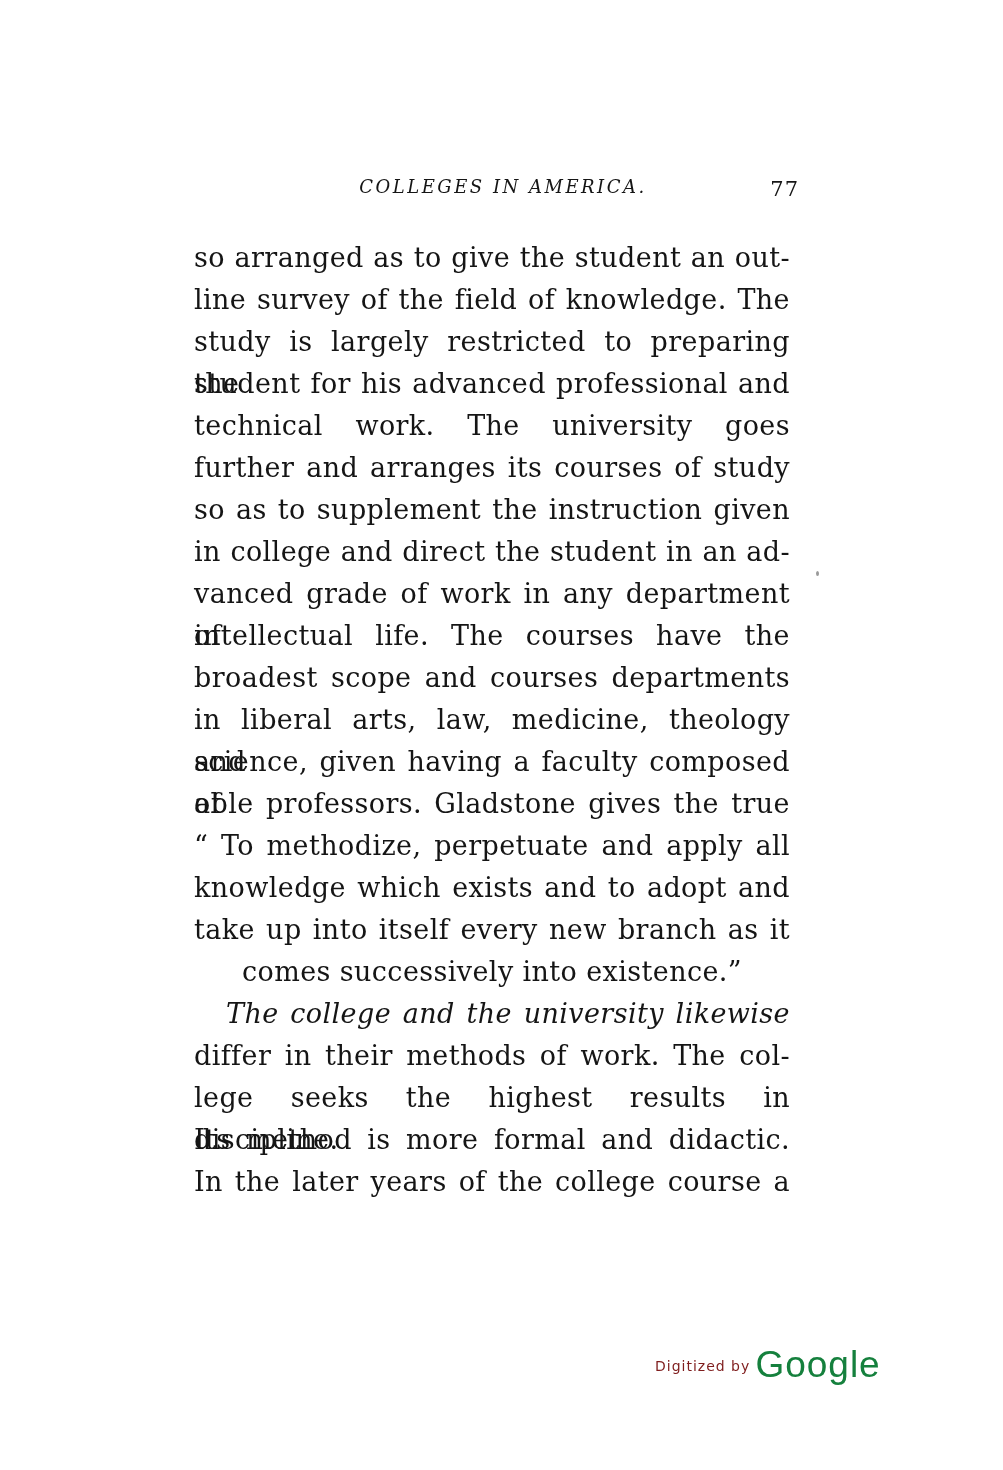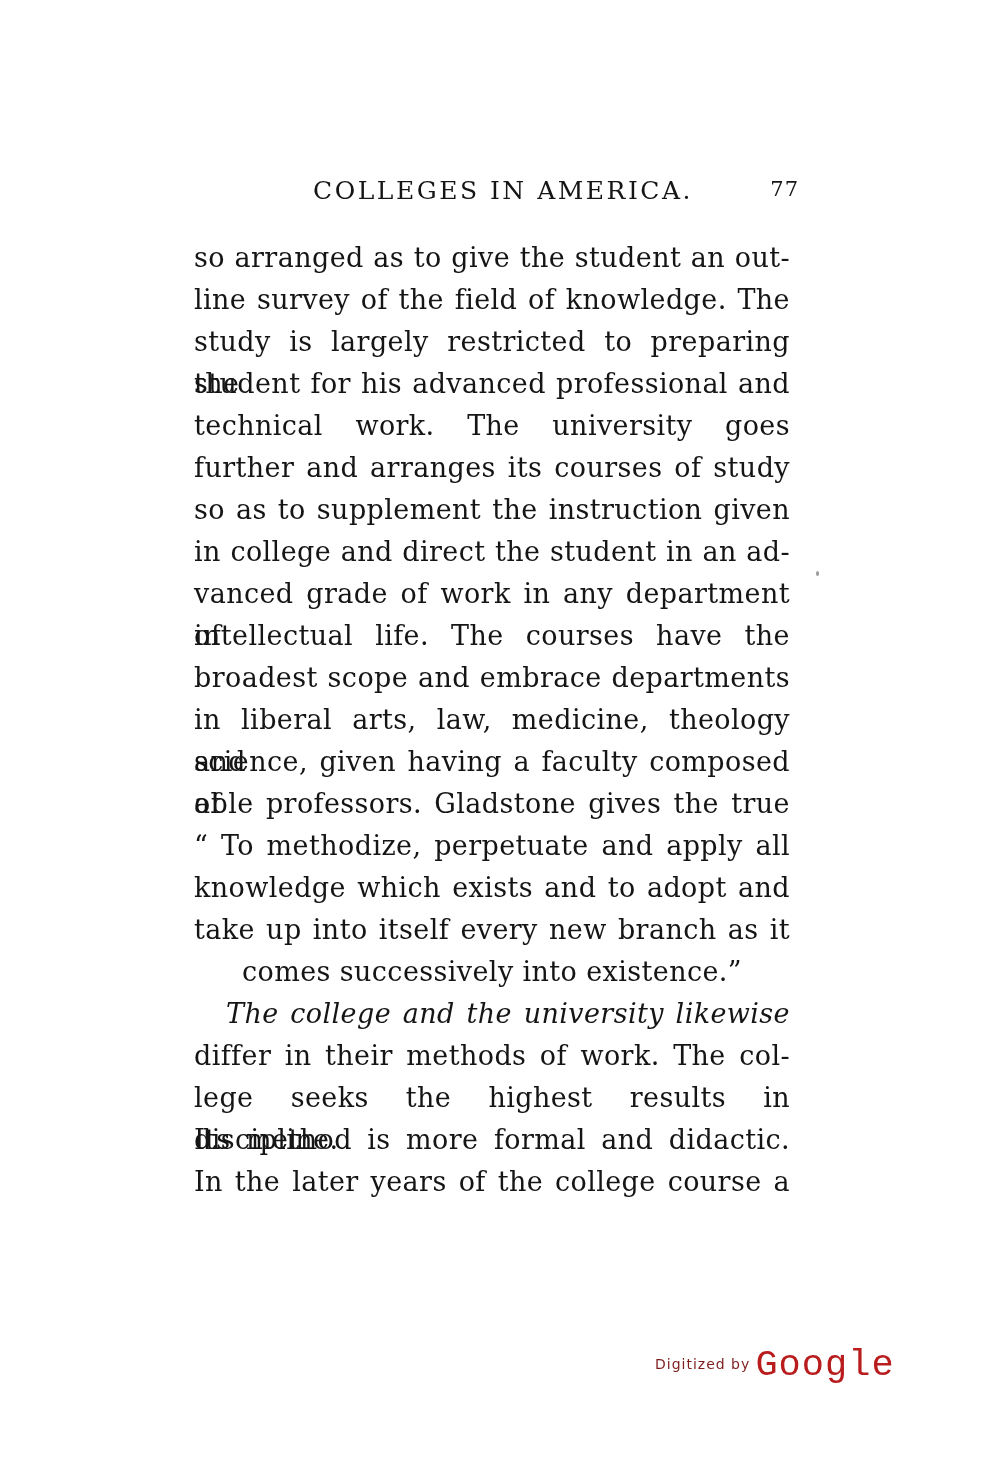--- a/index.html
+++ b/index.html
@@ -19,21 +19,22 @@
   .running-header {
     position: absolute;
     left: 205px;
     top: 176px;
     width: 596px;
     height: 34px;
   }
   .header-title {
     display: block;
     text-align: center;
-    font-size: 25px;
+    font-style: italic;
+    font-size: 18px;
     letter-spacing: 2.5px;
     white-space: nowrap;
   }
   .page-number {
     position: absolute;
     right: 2px;
     top: 1px;
     font-size: 21px;
     letter-spacing: 1px;
   }
@@ -84,24 +85,24 @@
     user-select: none;
   }
   .watermark .wm-prefix {
     font-family: "DejaVu Sans", "Liberation Sans", sans-serif;
     font-size: 14px;
     letter-spacing: 1px;
     vertical-align: 6px;
     color: #7f1d1d;
   }
   .watermark .wm-brand {
-    font-family: Liberation Mono, monospace;
+    font-family: Liberation Sans, sans-serif;
     font-size: 37px;
     letter-spacing: 1px;
-    color: #b91c1c;
+    color: #15803d;
   }
 </style>
 </head>
 <body>
 
 <div class="page">
 
   <div class="running-header">
     <span class="header-title">COLLEGES IN AMERICA.</span>
     <span class="page-number">77</span>
@@ -111,21 +112,21 @@
     <div class="line">so arranged as to give the student an out-</div>
     <div class="line">line survey of the field of knowledge. The</div>
     <div class="line">study is largely restricted to preparing the</div>
     <div class="line">student for his advanced professional and</div>
     <div class="line">technical work. The university goes</div>
     <div class="line">further and arranges its courses of study</div>
     <div class="line">so as to supplement the instruction given</div>
     <div class="line">in college and direct the student in an ad-</div>
     <div class="line">vanced grade of work in any department of</div>
     <div class="line">intellectual life. The courses have the</div>
-    <div class="line">broadest scope and embrace departments</div>
+    <div class="line">broadest scope and courses departments</div>
     <div class="line">in liberal arts, law, medicine, theology and</div>
     <div class="line">science, given having a faculty composed of</div>
     <div class="line">able professors. Gladstone gives the true</div>
     <div class="line">“ To methodize, perpetuate and apply all</div>
     <div class="line">knowledge which exists and to adopt and</div>
     <div class="line">take up into itself every new branch as it</div>
     <div class="line no-stretch">comes successively into existence.”</div>
 
     <div class="line indent">The college and the university likewise</div>
     <div class="line"><span>differ in their </span><span class="italic">methods of work</span><span>. The col-</span></div>

